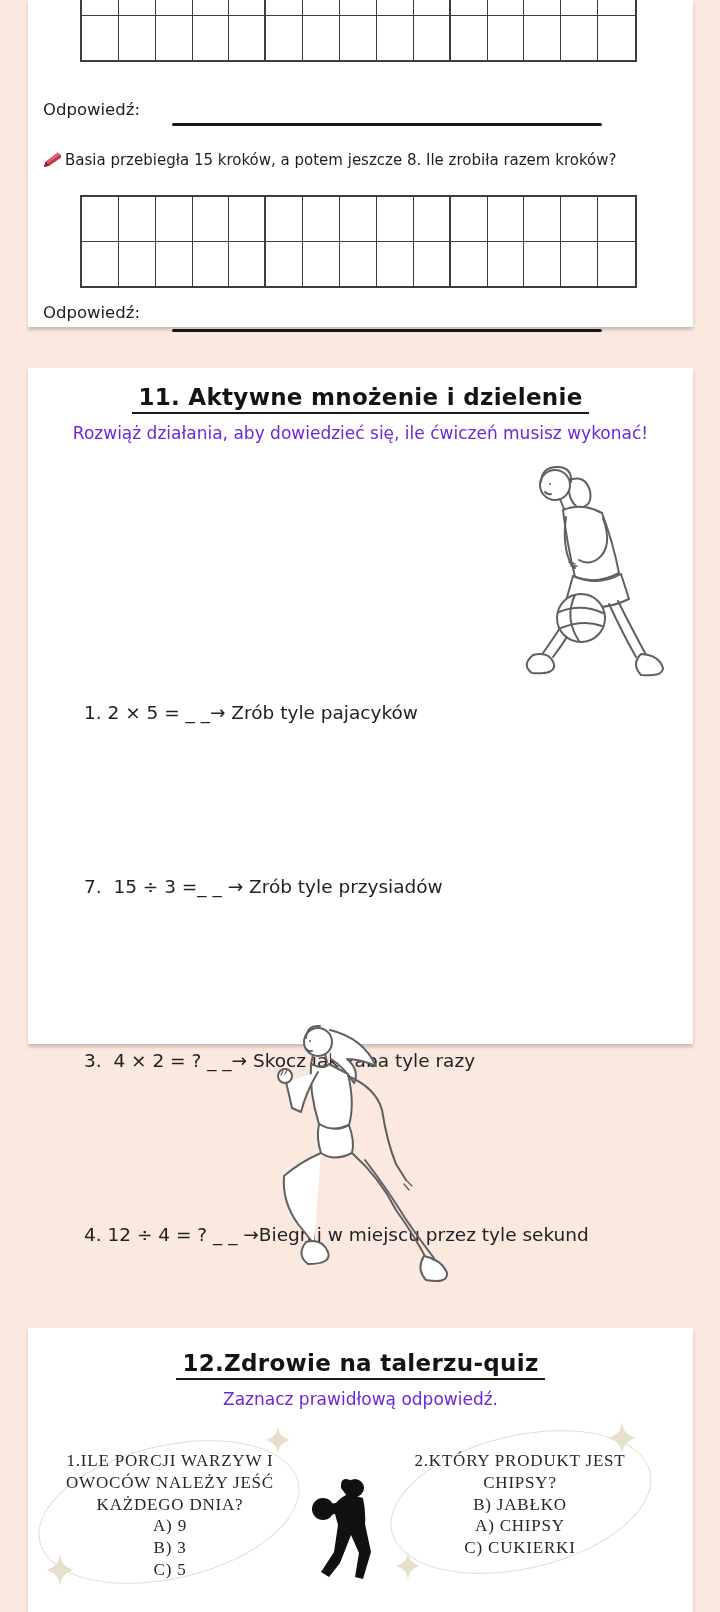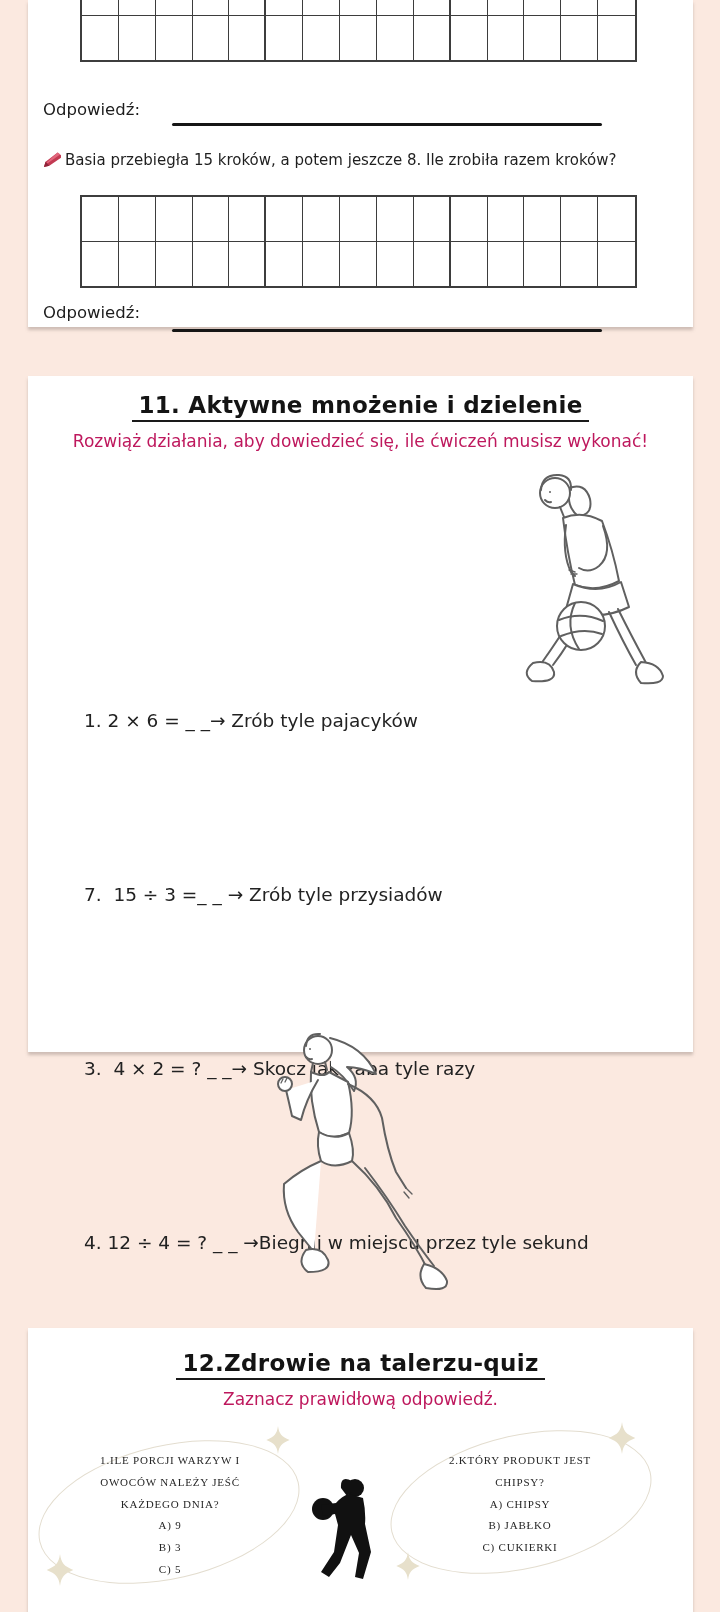--- a/index.html
+++ b/index.html
@@ -7,21 +7,21 @@
     width:720px;height:1612px;position:relative;overflow:hidden;
     background:#fbe9e0;
     font-family:"DejaVu Sans","Liberation Sans",sans-serif;
     color:#1f1f1f;
   }
   .page{
     position:absolute;left:28px;width:665px;background:#ffffff;
     box-shadow:0 3px 3px rgba(120,105,100,.35);
   }
   #page1{top:0;height:327px;}
-  #page2{top:368px;height:676px;margin-top:8px;}
+  #page2{top:368px;height:676px;}
   #page3{top:1328px;height:300px;}
 
   
   .grid{position:absolute;left:52px;width:557px;display:grid;
         grid-template-columns:repeat(15,1fr);border:2px solid #3d3d3d;box-sizing:border-box;}
   .grid > div{border-right:1px solid #3d3d3d;border-bottom:1px solid #3d3d3d;}
   .grid > div:nth-child(15n){border-right:none;}
   .grid > div:nth-child(n+16){border-bottom:none;}
   .grid > div:nth-child(15n+5),.grid > div:nth-child(15n+10){border-right-width:2px;}
   #grid-partial{top:0;height:62px;border-top:none;grid-template-rows:16px auto;}
@@ -31,32 +31,32 @@
   .answer-line{position:absolute;left:144px;width:430px;height:3px;background:#161616;border-radius:2px;}
 
   .problem-row{position:absolute;left:13px;top:150px;width:645px;font-size:15px;font-weight:500;
                display:flex;align-items:center;gap:4px;white-space:nowrap;}
   .pencil{flex:0 0 auto;}
 
   .heading{width:100%;text-align:center;font-size:23px;font-weight:600;letter-spacing:.3px;color:#141414;}
   .heading span{display:inline-block;border-bottom:2.5px solid #1a1a1a;padding:0 6px 2px 6px;}
   #page2 .heading{margin-top:16px;}
   #page3 .heading{margin-top:22px;}
-  .subtitle{width:100%;text-align:center;font-size:17px;font-weight:500;margin-top:9px;color:#be185d;}
+  .subtitle{width:100%;text-align:center;font-size:17px;font-weight:500;margin-top:9px;color:#6d28d9;}
 
   .exercises{position:absolute;left:56px;top:200px;font-size:18.5px;line-height:58px;
              color:#222;white-space:pre;}
   .illu{position:absolute;}
   #bball-girl{right:16px;top:86px;}
   #runner{left:240px;top:644px;}
 
   
   .quiz-q{position:absolute;width:260px;text-align:center;
           font-family:"Liberation Serif","DejaVu Serif",serif;
-          font-size:11px;line-height:21.8px;letter-spacing:.8px;color:#262626;}
+          font-size:17px;line-height:21.8px;letter-spacing:.8px;color:#262626;}
   #quiz-q1{left:12px;top:122px;}
   #quiz-q2{left:362px;top:122px;}
   .deco-ellipse{position:absolute;border:1.5px solid #e3ddcf;border-radius:50%;}
   #ellipse1{left:8px;top:117px;width:264px;height:132px;transform:rotate(-13deg);}
   #ellipse2{left:360px;top:107px;width:264px;height:132px;transform:rotate(-13deg);}
   .sparkle{position:absolute;}
   #silhouette{position:absolute;left:280px;top:148px;}
 </style>
 </head>
 <body>
@@ -168,21 +168,21 @@
     <path d="M113 147 Q127 175 139 197 L142 203"></path>
     <path d="M104 150 Q118 180 131 203"></path>
     <path d="M136 200 Q154 201 158 214 Q158 223 136 221 Q126 210 136 200 Z" fill="#fff"></path>
     <circle cx="76" cy="164" r="24" fill="#fff"></circle>
     <path d="M54 158 Q76 149 98 159" fill="none"></path>
     <path d="M56 174 Q78 165 97 172" fill="none"></path>
     <path d="M70 141 Q59 164 74 187" fill="none"></path>
   </svg>
 
   <div class="exercises">
-    <div>1. 2 × 6 = _ _→ Zrób tyle pajacyków</div>
+    <div>1. 2 × 5 = _ _→ Zrób tyle pajacyków</div>
     <div>7.  15 ÷ 3 =_ _ → Zrób tyle przysiadów</div>
     <div>3.  4 × 2 = ? _ _→ Skocz jak żaba tyle razy</div>
     <div>4. 12 ÷ 4 = ? _ _ →Biegnij w miejscu przez tyle sekund</div>
     <div>5.13+9= ? _ _→Podskocz tyle razy</div>
     <div>6.11-9= ? _ _→ Obróć się wokół własnej osi</div>
     
   </div>
 
   <svg class="illu" id="runner" width="192" height="296" viewBox="0 0 192 296" fill="none" stroke="#606060" stroke-width="2" stroke-linecap="round" stroke-linejoin="round">
     <path d="M62 18 Q95 26 108 54 Q92 47 79 47 Q92 58 86 71 Q75 54 63 47" fill="#fff"></path>
@@ -233,22 +233,22 @@
     <div>OWOCÓW NALEŻY JEŚĆ</div>
     <div>KAŻDEGO DNIA?</div>
     <div>A) 9</div>
     <div>B) 3</div>
     <div>C) 5</div>
   </div>
 
   <div class="quiz-q" id="quiz-q2">
     <div>2.KTÓRY PRODUKT JEST</div>
     <div>CHIPSY?</div>
+    <div>B) JABŁKO</div>
     <div>A) CHIPSY</div>
-    <div>B) JABŁKO</div>
     <div>C) CUKIERKI</div>
   </div>
 
   <svg id="silhouette" width="82" height="106" viewBox="0 0 82 106">
     <g fill="#111111">
       <circle cx="15" cy="33" r="11"></circle>
       <circle cx="47" cy="12" r="9"></circle>
       <path d="M44 5 Q32 -1 33 12 L39 20 L44 16 Z"></path>
       <path d="M41 18 L55 22 Q58 36 57 48 L63 76 L55 103 L47 101 L51 77 L43 59
                L32 87 L21 101 L13 96 L26 76 L30 49 L27 38 L15 40 L13 29 L28 27 Q34 20 41 18 Z"></path>

